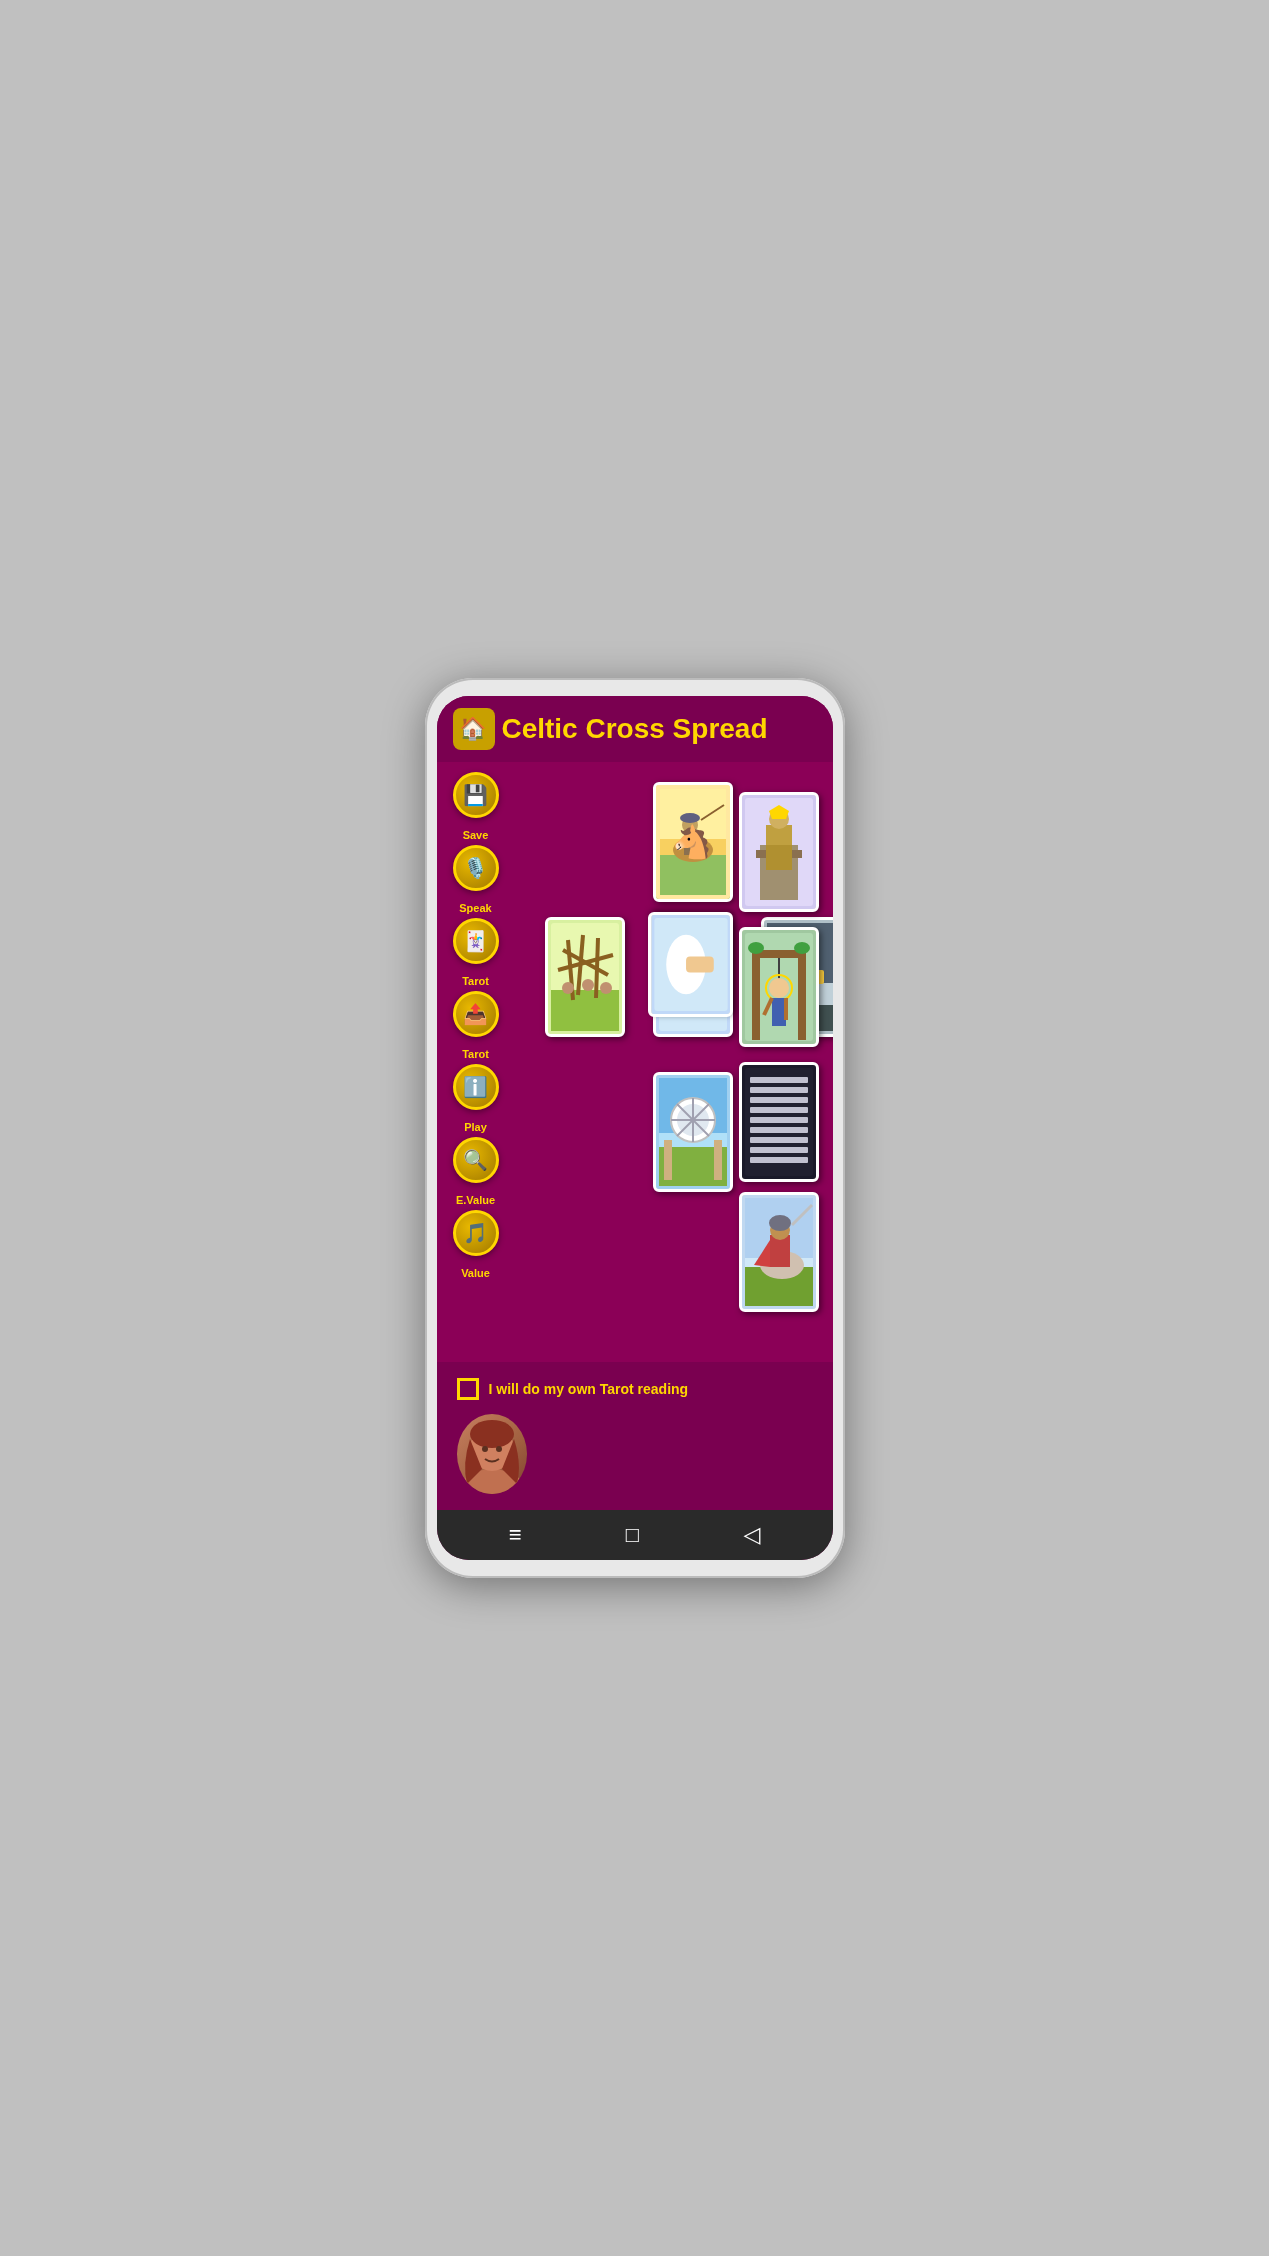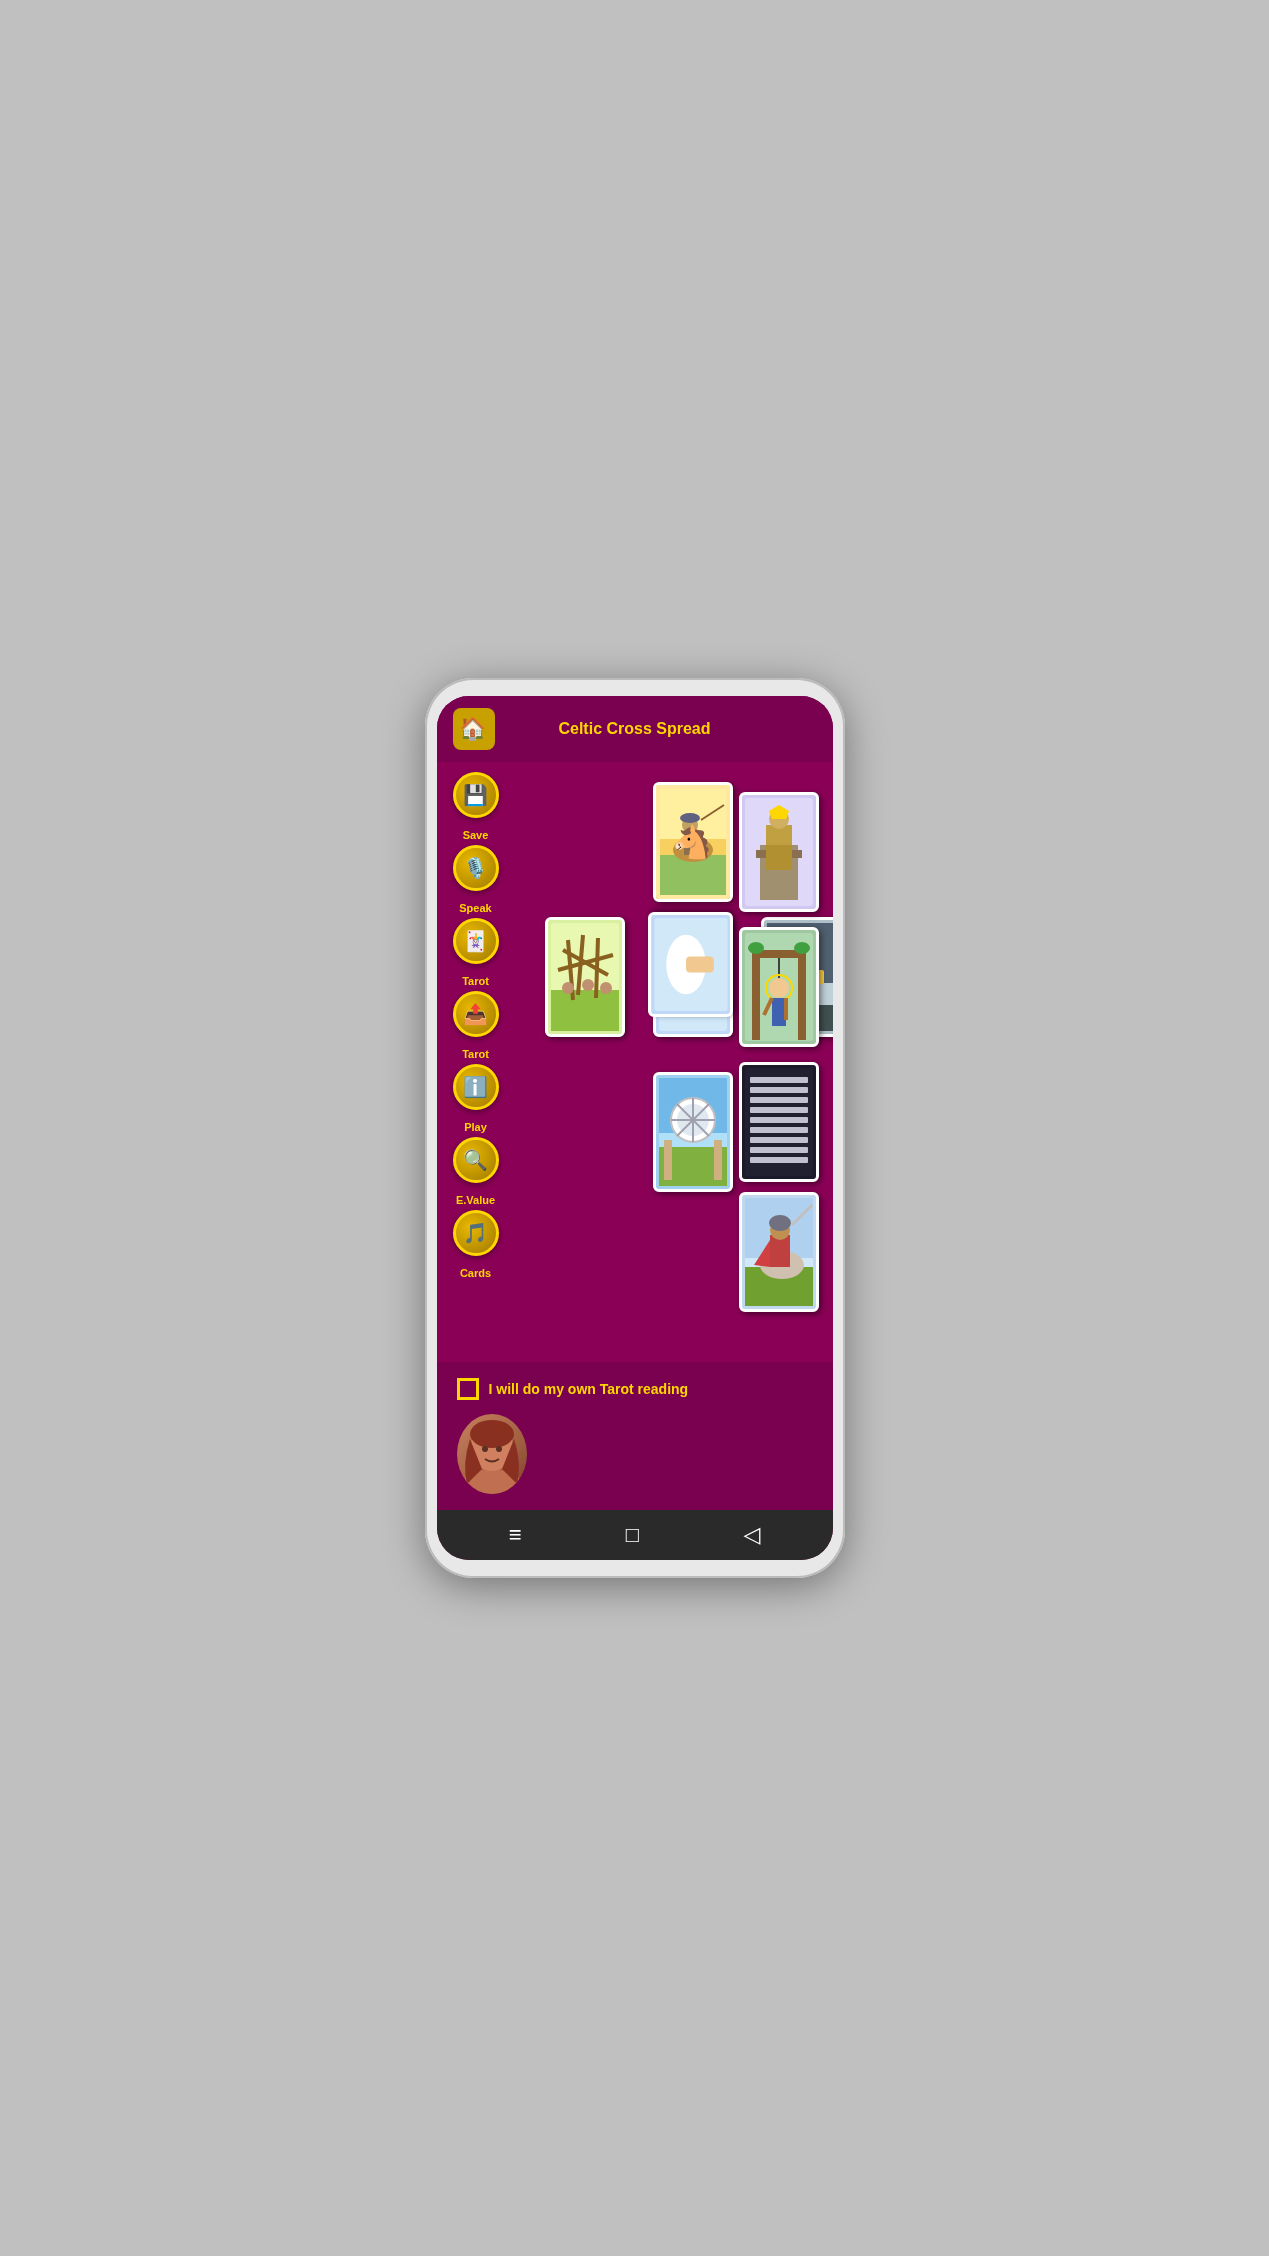--- a/index.html
+++ b/index.html
@@ -42,21 +42,21 @@
       align-items: center;
       justify-content: center;
       font-size: 22px;
       cursor: pointer;
       flex-shrink: 0;
     }
     .header-title {
       flex: 1;
       text-align: center;
       color: #ffd700;
-      font-size: 16px;
+      font-size: 28px;
       font-weight: bold;
       margin-right: 42px;
     }
 
     
     .main-content {
       background: #8b0057;
       padding: 10px 8px;
       display: flex;
       flex-direction: column;
@@ -256,21 +256,21 @@
           <div class="sidebar-btn">
             <div class="sidebar-icon-circle">ℹ️</div>
             <span class="sidebar-label">Play</span>
           </div>
           <div class="sidebar-btn">
             <div class="sidebar-icon-circle">🔍</div>
             <span class="sidebar-label">E.Value</span>
           </div>
           <div class="sidebar-btn">
             <div class="sidebar-icon-circle">🎵</div>
-            <span class="sidebar-label">Cards</span>
+            <span class="sidebar-label">Value</span>
           </div>
         </div>
 
         <div class="cards-layout">
 
           <div class="tarot-card card-top">
             <div class="card-inner card-art-knight position-relative">
               <svg width="74" height="114" viewBox="0 0 74 114">
                 <rect width="74" height="114" fill="#ffe8a0"></rect>
                 <rect x="4" y="4" width="66" height="106" fill="#f8d060" rx="3"></rect>

